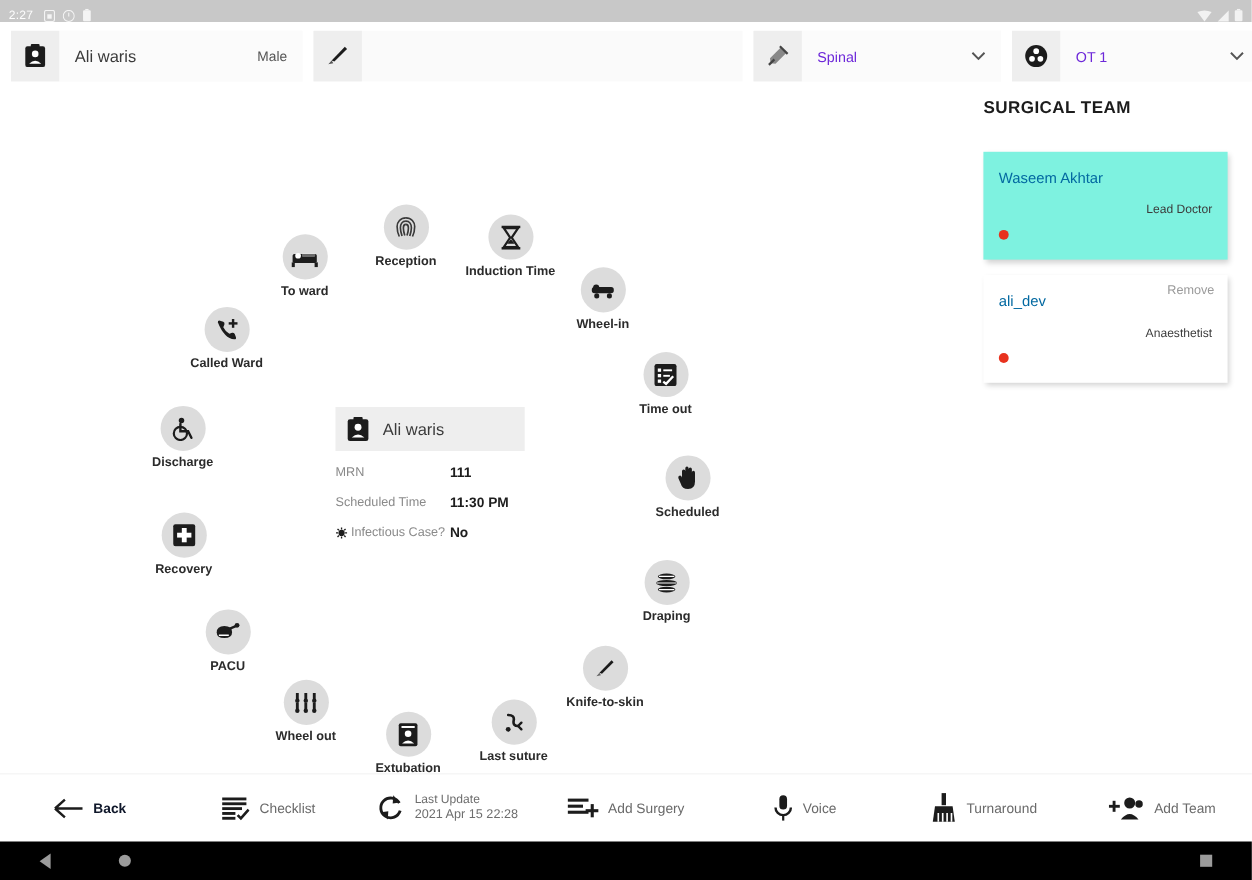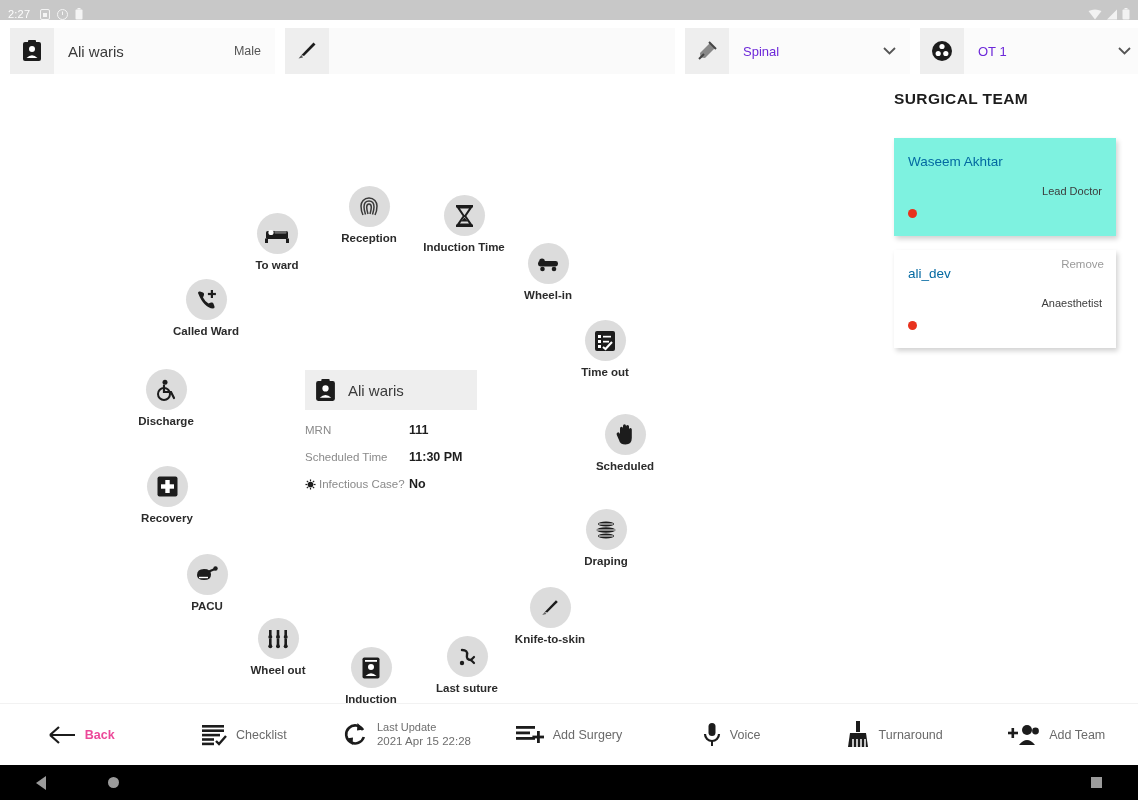--- a/index.html
+++ b/index.html
@@ -154,21 +154,21 @@
     background: #ffffff;
     display: flex; align-items: center;
     border-top: 1px solid #f2f2f2;
   }
   .bb-item {
     flex: 1;
     display: flex; align-items: center; justify-content: center;
     gap: 9px;
     cursor: pointer;
   }
-  .bb-item .bb-lab { font-size: 12.5px; color: #ec4899; font-weight: bold; }
+  .bb-item .bb-lab { font-size: 12.5px; color: #0f172a; font-weight: bold; }
   .bb-item .bb-lab.muted { font-weight: normal; color: #6a6a6a; }
   .bb-two { display: flex; flex-direction: column; line-height: 1.3; }
   .bb-two .l1 { font-size: 11px; color: #6e6e6e; }
   .bb-two .l2 { font-size: 11.5px; color: #6e6e6e; }
 
   
   .navbar {
     position: absolute; left: 0; bottom: 0;
     width: 100%; height: 35px;
     background: #000000;
@@ -486,21 +486,21 @@
       </div>
       <div class="node" style="left: 371px; top: 565px;">
         <div class="bub">
           <svg width="20" height="22" viewBox="0 0 20 22">
             <rect x="1.5" y="0.5" width="17" height="21" rx="1.8" fill="#1c1c1c"></rect>
             <rect x="4" y="3" width="12" height="1.8" fill="#ffffff"></rect>
             <circle cx="10" cy="10" r="3" fill="#ffffff"></circle>
             <path d="M4.5 19 Q10 13.5 15.5 19 Z" fill="#ffffff"></path>
           </svg>
         </div>
-        <div class="lbl">Induction</div>
+        <div class="lbl">Extubation</div>
       </div>
     </div>
 
   <div class="patient-card">
     <div class="pc-head">
       <span>
         <svg width="21" height="23" viewBox="0 0 20 22">
           <rect x="1" y="2" width="18" height="19" rx="2" fill="#1c1c1c"></rect>
           <rect x="6" y="0" width="8" height="4" rx="1" fill="#1c1c1c"></rect>
           <circle cx="10" cy="9" r="3" fill="#ffffff"></circle>

